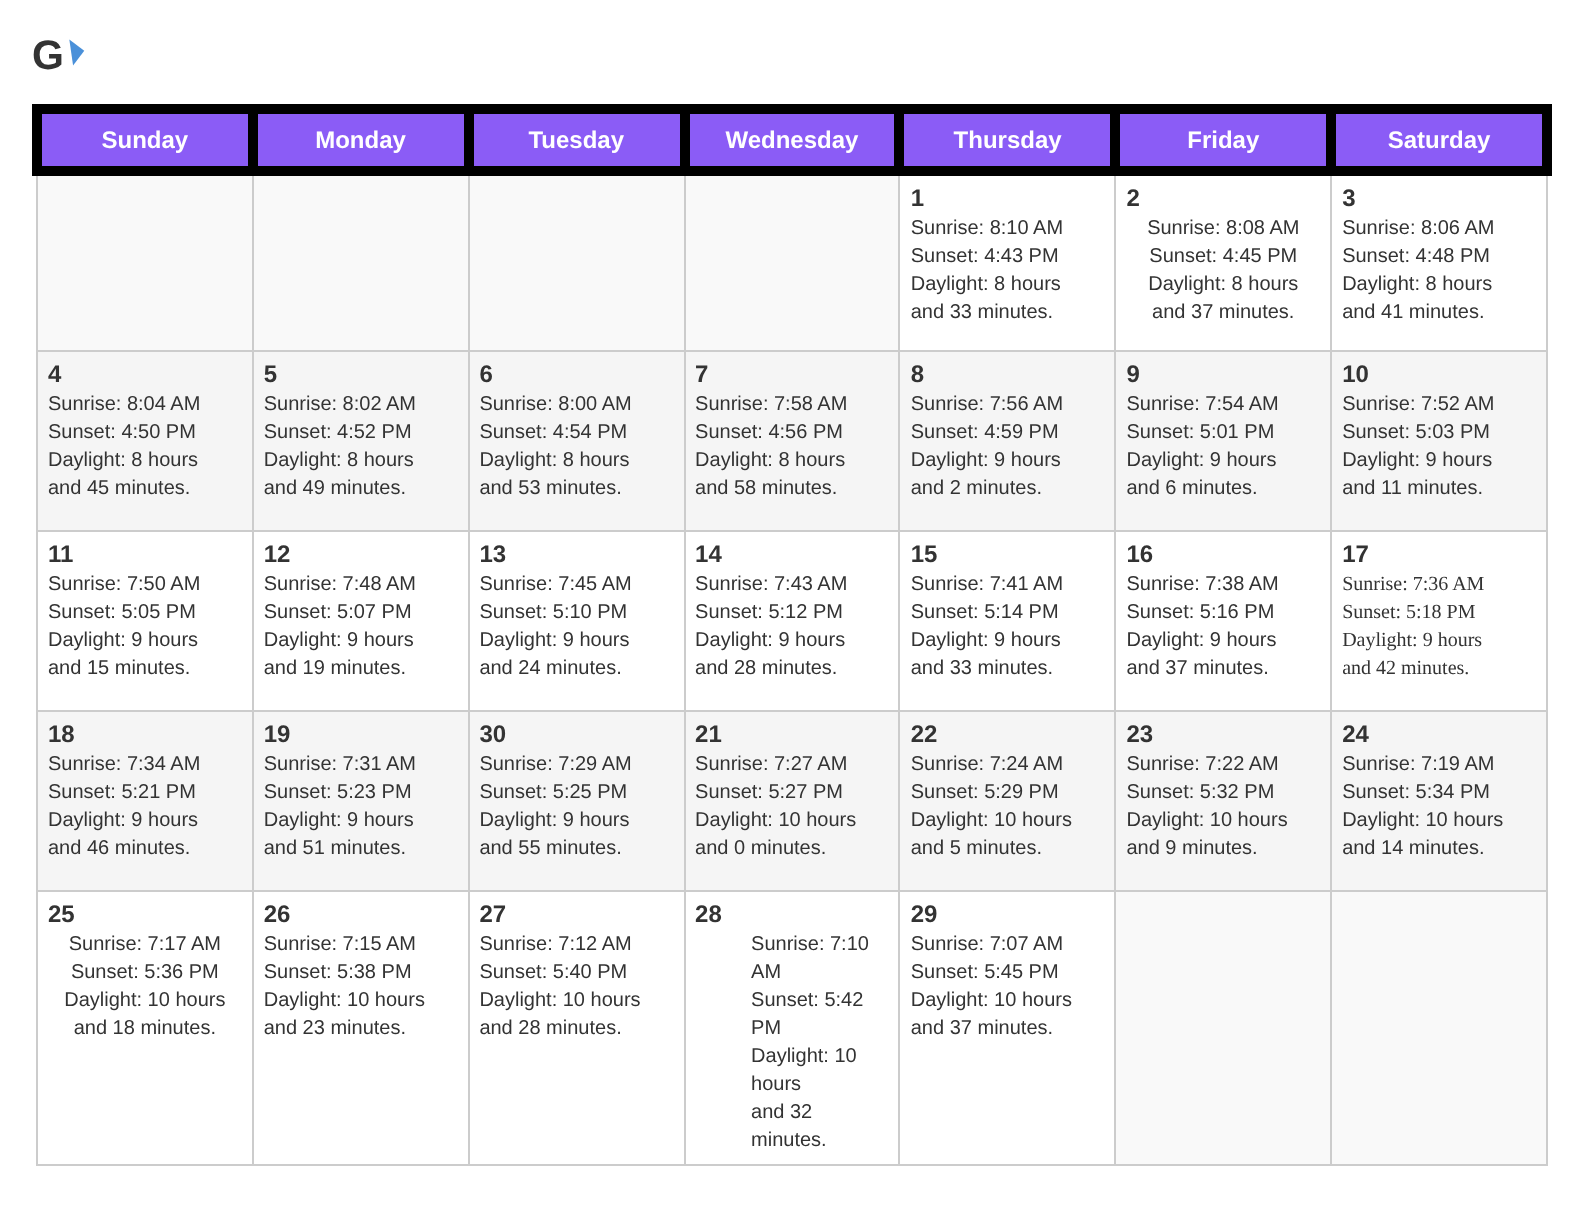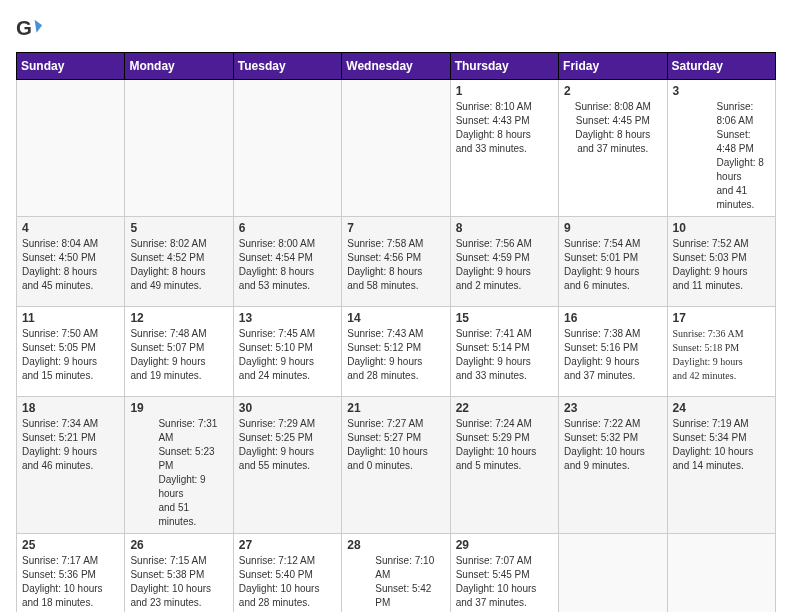--- a/index.html
+++ b/index.html
@@ -46,27 +46,27 @@
     .location-title {
       font-size: 16px;
       color: #555;
     }
     table {
       width: 100%;
       border-collapse: collapse;
       table-layout: fixed;
     }
     th {
-      background-color: #4c1d95;
+      background-color: #8b5cf6;
       color: #fff;
       font-size: 12px;
       font-weight: bold;
       padding: 6px 4px;
-      text-align: left;
-      border: 1px solid #000000;
+      text-align: center;
+      border: 5px solid #000000;
     }
     td {
       border: 1px solid #ccc;
       vertical-align: top;
       padding: 4px 5px;
       font-size: 10px;
       color: #333;
       height: 90px;
       background: #fff;
     }
@@ -137,21 +137,21 @@
         </td>
         <td>
           <div class="day-number">2</div>
           <div class="day-info" style="white-space: pre-line; text-align: center;">Sunrise: 8:08 AM
 Sunset: 4:45 PM
 Daylight: 8 hours
 and 37 minutes.</div>
         </td>
         <td>
           <div class="day-number">3</div>
-          <div class="day-info" style="white-space: pre-line; margin-left: 44px;">Sunrise: 8:06 AM
+          <div class="day-info" style="white-space: pre-line;">Sunrise: 8:06 AM
 Sunset: 4:48 PM
 Daylight: 8 hours
 and 41 minutes.</div>
         </td>
       </tr>
       <tr>
         <td>
           <div class="day-number">4</div>
           <div class="day-info" style="white-space: pre-line;">Sunrise: 8:04 AM
 Sunset: 4:50 PM
@@ -255,21 +255,21 @@
       <tr>
         <td>
           <div class="day-number">18</div>
           <div class="day-info" style="white-space: pre-line;">Sunrise: 7:34 AM
 Sunset: 5:21 PM
 Daylight: 9 hours
 and 46 minutes.</div>
         </td>
         <td>
           <div class="day-number">19</div>
-          <div class="day-info" style="white-space: pre-line; margin-left: 28px;">Sunrise: 7:31 AM
+          <div class="day-info" style="white-space: pre-line;">Sunrise: 7:31 AM
 Sunset: 5:23 PM
 Daylight: 9 hours
 and 51 minutes.</div>
         </td>
         <td>
           <div class="day-number">30</div>
           <div class="day-info" style="white-space: pre-line;">Sunrise: 7:29 AM
 Sunset: 5:25 PM
 Daylight: 9 hours
 and 55 minutes.</div>
@@ -299,21 +299,21 @@
           <div class="day-number">24</div>
           <div class="day-info" style="white-space: pre-line;">Sunrise: 7:19 AM
 Sunset: 5:34 PM
 Daylight: 10 hours
 and 14 minutes.</div>
         </td>
       </tr>
       <tr>
         <td>
           <div class="day-number">25</div>
-          <div class="day-info" style="white-space: pre-line;">Sunrise: 7:17 AM
+          <div class="day-info" style="white-space: pre-line; text-align: center;">Sunrise: 7:17 AM
 Sunset: 5:36 PM
 Daylight: 10 hours
 and 18 minutes.</div>
         </td>
         <td>
           <div class="day-number">26</div>
           <div class="day-info" style="white-space: pre-line;">Sunrise: 7:15 AM
 Sunset: 5:38 PM
 Daylight: 10 hours
 and 23 minutes.</div>

